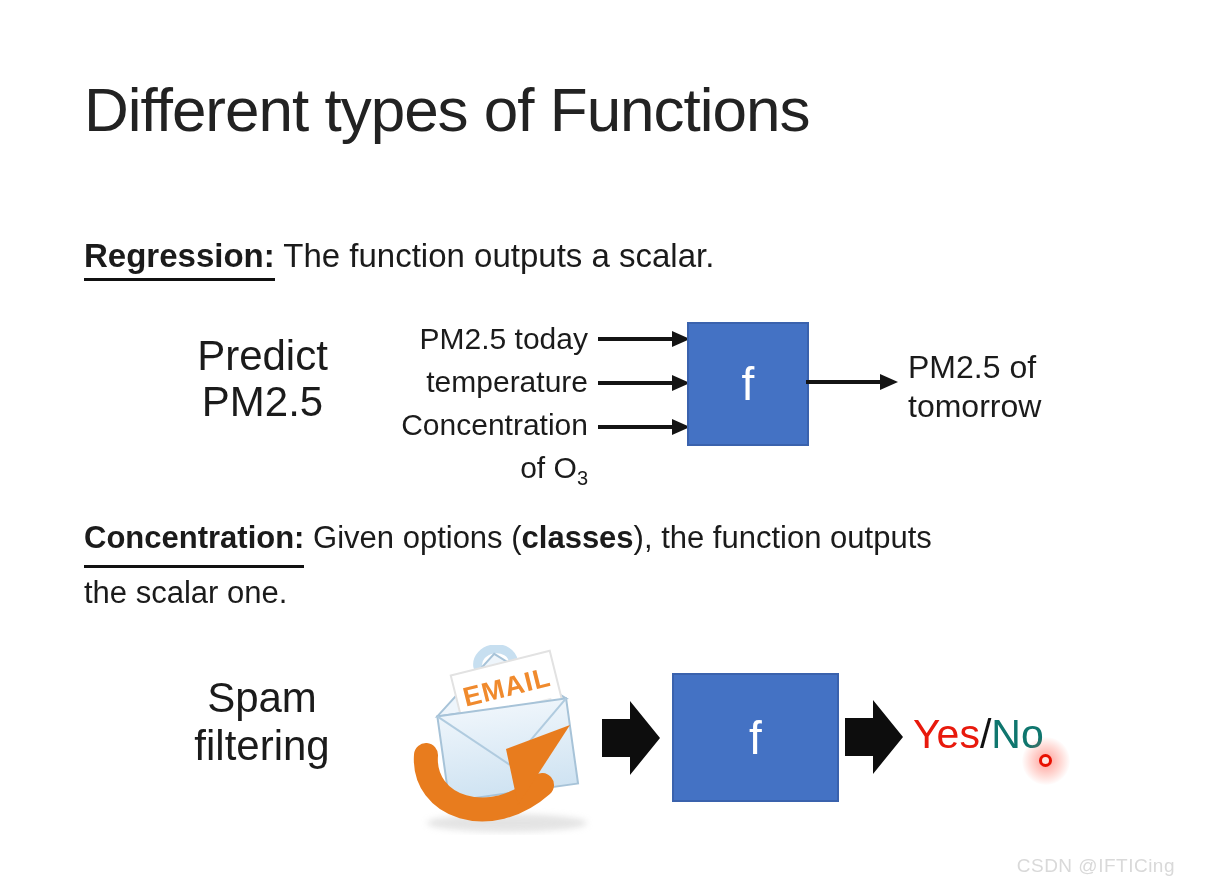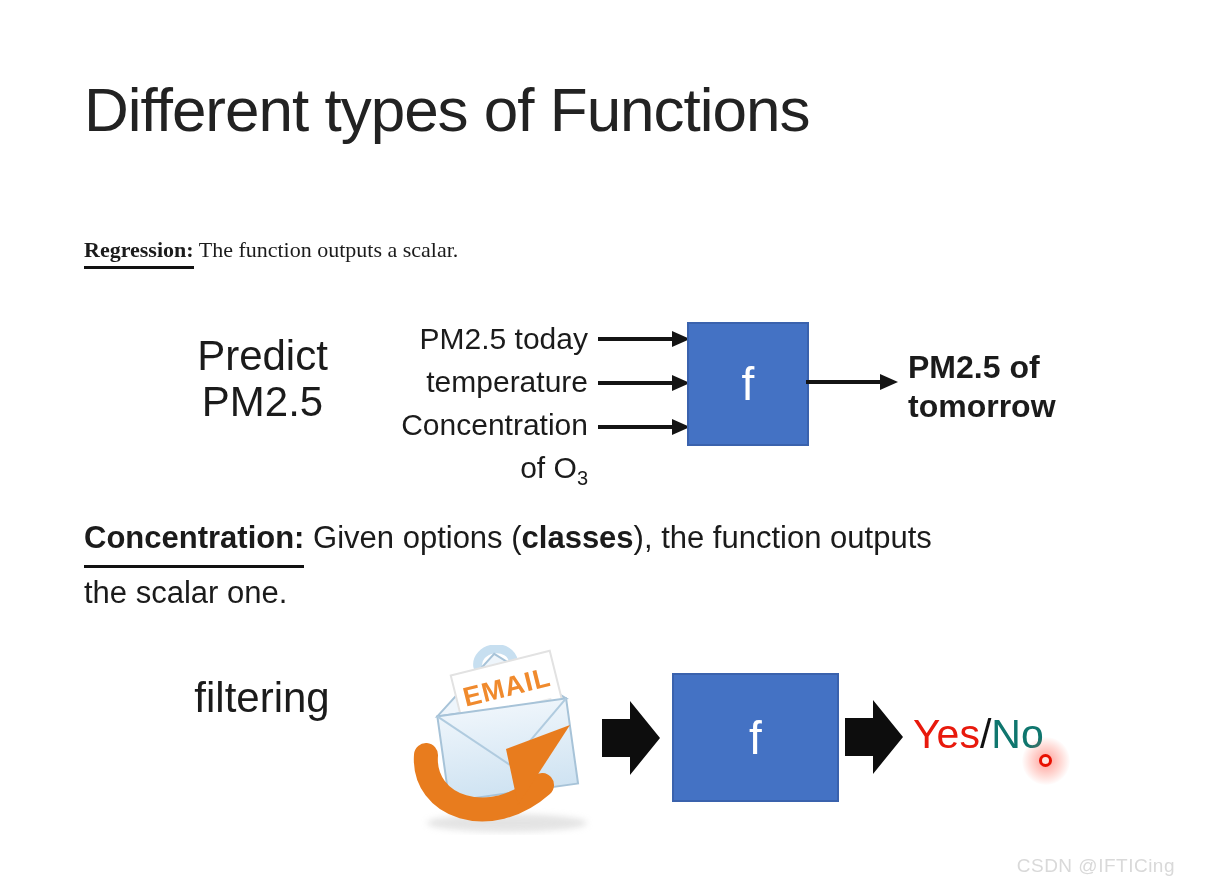--- a/index.html
+++ b/index.html
@@ -4,32 +4,32 @@
 <style>
   html,body{margin:0;padding:0;background:#fff;}
   #slide{
     position:relative;width:1132px;height:882px;background:#ffffff;overflow:hidden;
     font-family:"Liberation Sans",sans-serif;color:#1b1b1b;padding-left:44px;
   }
   .abs{position:absolute;}
   .slide-title{
     left:84px;top:74px;font-size:62px;font-weight:300;letter-spacing:-1px;color:#222;white-space:nowrap;
   }
-  .def-line{font-size:22px;white-space:nowrap;font-family:Liberation Serif, serif;}
+  .def-line{font-size:33px;white-space:nowrap;}
   .term{font-weight:bold;display:inline-block;border-bottom:3px solid #111;padding-bottom:3px;}
   .bold{font-weight:bold;}
   .example-label{text-align:center;font-size:42px;line-height:46px;}
   .inputs{left:320px;top:317px;width:268px;text-align:right;font-size:30px;line-height:43px;}
   .inputs sub{font-size:20px;}
   .func-box{
     background:#4472C4;border:2px solid #3A62AD;display:flex;align-items:center;justify-content:center;
     color:#fff;font-weight:300;
   }
   .func-box .f{font-size:46px;}
-  .out-text{left:908px;top:348px;font-size:32px;line-height:39px;white-space:nowrap;font-weight:bold;}
+  .out-text{left:908px;top:348px;font-size:32px;line-height:39px;white-space:nowrap;}
   .class-def{left:84px;top:513px;font-size:31px;line-height:49px;white-space:nowrap;}
   .yesno{left:913px;top:711px;font-size:41px;white-space:nowrap;}
   .yes{color:#E8190C;}
   .slash{color:#111;}
   .no{color:#0f766e;}
   .laser-glow{
     left:1022px;top:737px;width:48px;height:48px;border-radius:50%;
     background:radial-gradient(circle,rgba(255,42,26,0.45) 0%,rgba(255,90,70,0.22) 45%,rgba(255,120,100,0) 72%);
   }
   .laser-dot{
@@ -90,20 +90,21 @@
   </div>
 
   <div class="abs class-def">
     <div>
       <span class="term">Concentration:</span><span> Given options (</span><span class="bold">classes</span><span>), the function outputs</span>
     </div>
     <div>the scalar one.</div>
   </div>
 
   <div class="abs example-label" style="left:182px;top:674px;width:160px;line-height:48px;">
+    <div>Spam</div>
     <div>filtering</div>
   </div>
 
   <svg class="abs" style="left:412px;top:645px;" width="185" height="190" viewBox="0 0 185 190">
     <defs>
       <filter id="soft" x="-30%" y="-30%" width="160%" height="160%">
           <feGaussianBlur stdDeviation="3"></feGaussianBlur>
         </filter>
       <linearGradient id="pocket" x1="0" y1="0" x2="0" y2="1">
         <stop offset="0" stop-color="#eef5fb"></stop>

